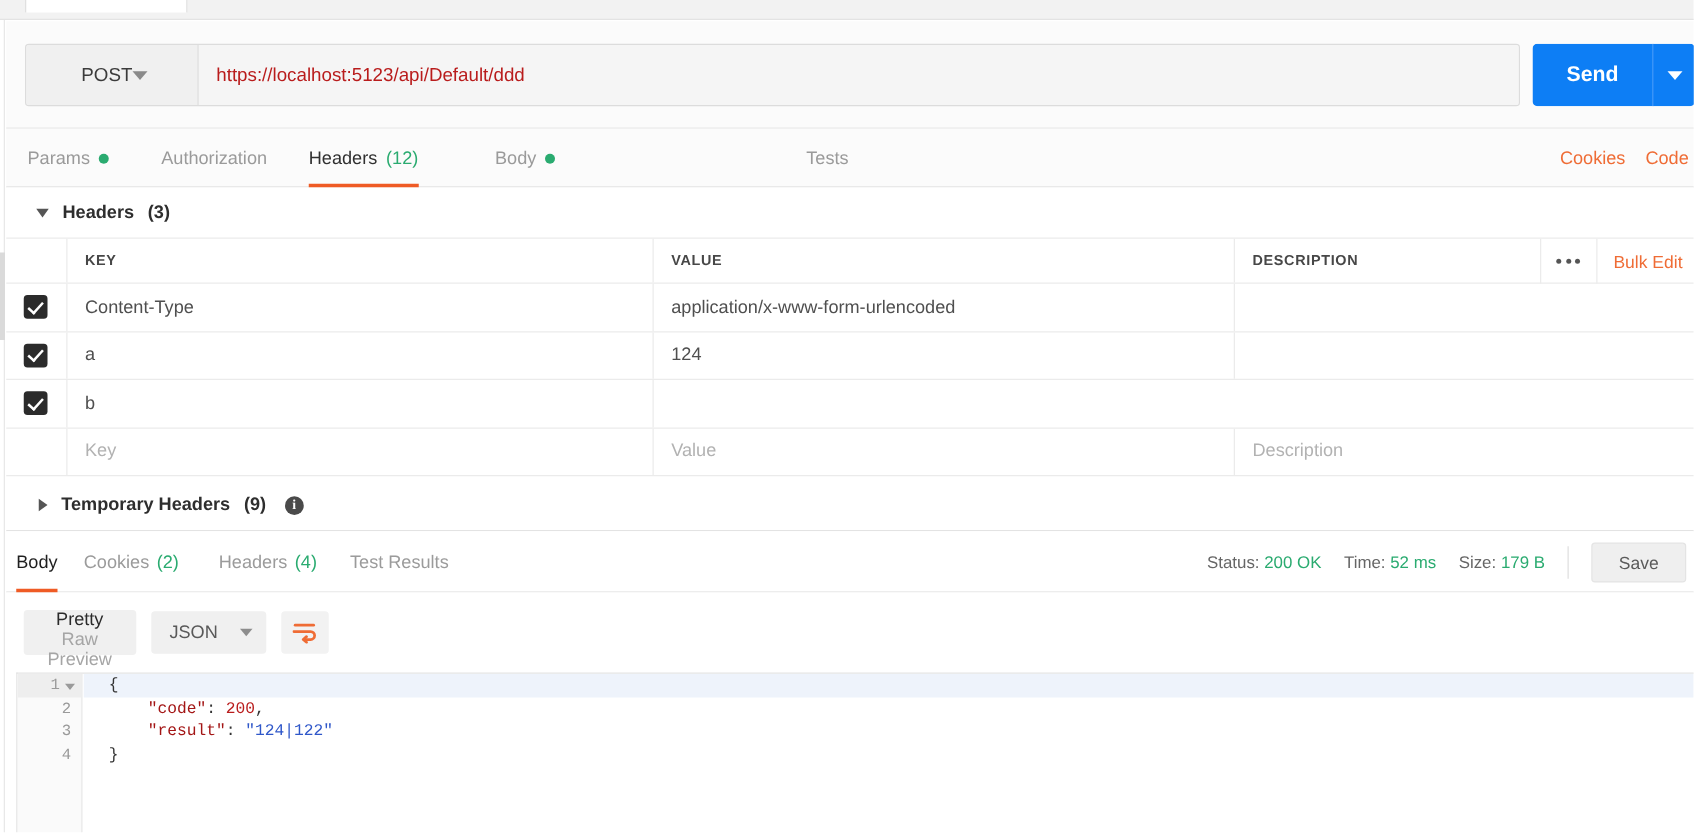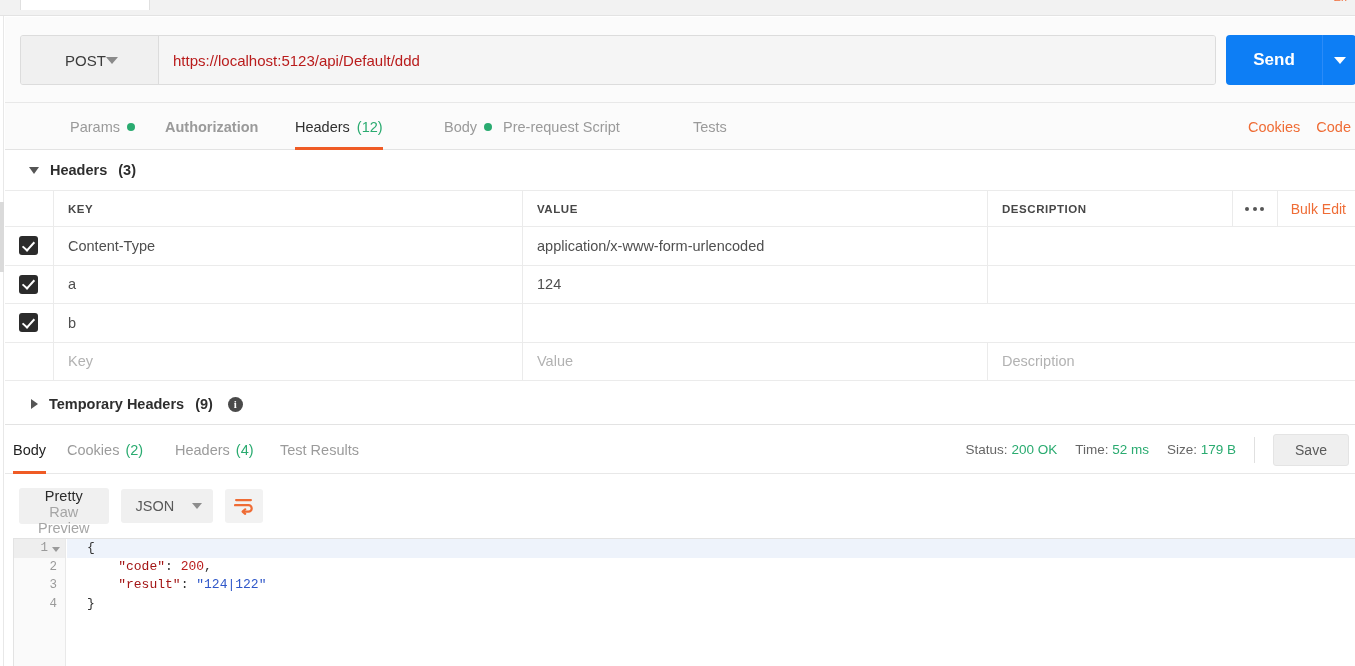--- a/index.html
+++ b/index.html
@@ -128,34 +128,33 @@
     position: absolute; left: 5px; top: 103px;
     width: 1350px; height: 47px;
     background: #fbfbfb;
     border-bottom: 1px solid #e3e3e3;
   }
   .reqtab {
     position: absolute; top: 0; height: 47px;
     display: flex; align-items: center; gap: 7px;
     font-size: 14.5px; color: #9a9a9a;
     cursor: pointer;
-    margin-left: 48px;
   }
   .reqtab.active { color: #303030; }
   .reqtab .cnt { color: #2aab70; font-size: 14.5px; }
   .reqtab .dot {
     width: 8px; height: 8px; border-radius: 50%;
     background: #2aab70; display: inline-block;
   }
   .reqtab .underline {
     position: absolute; left: 0; bottom: 0;
     width: 100%; height: 3px; background: #ef5b25;
   }
   .rt-params { left: 17px; }
-  .rt-auth   { left: 112px; font-weight: bold; }
+  .rt-auth   { left: 124px; }
   .rt-headers{ left: 242px; }
   .rt-body   { left: 391px; }
   .rt-prereq { left: 450px; }
   .rt-tests  { left: 640px; }
 
   .reqtabs-right {
     position: absolute; right: 0; top: 0; height: 47px;
     display: flex; align-items: center; gap: 16px;
     padding-right: 4px;
   }
@@ -447,23 +446,20 @@
       <span>Authorization</span>
     </div>
     <div class="reqtab rt-headers active">
       <span>Headers</span>
       <span class="cnt">(12)</span>
       <span class="underline"></span>
     </div>
     <div class="reqtab rt-body">
       <span>Body</span>
       <span class="dot"></span>
-    </div>
-    <div class="reqtab rt-prereq">
-      <span>Pre-request Script</span>
     </div>
     <div class="reqtab rt-tests">
       <span>Tests</span>
     </div>
     <div class="reqtabs-right">
       <span class="link-orange">Cookies</span>
       <span class="link-orange">Code</span>
     </div>
   </div>
 

